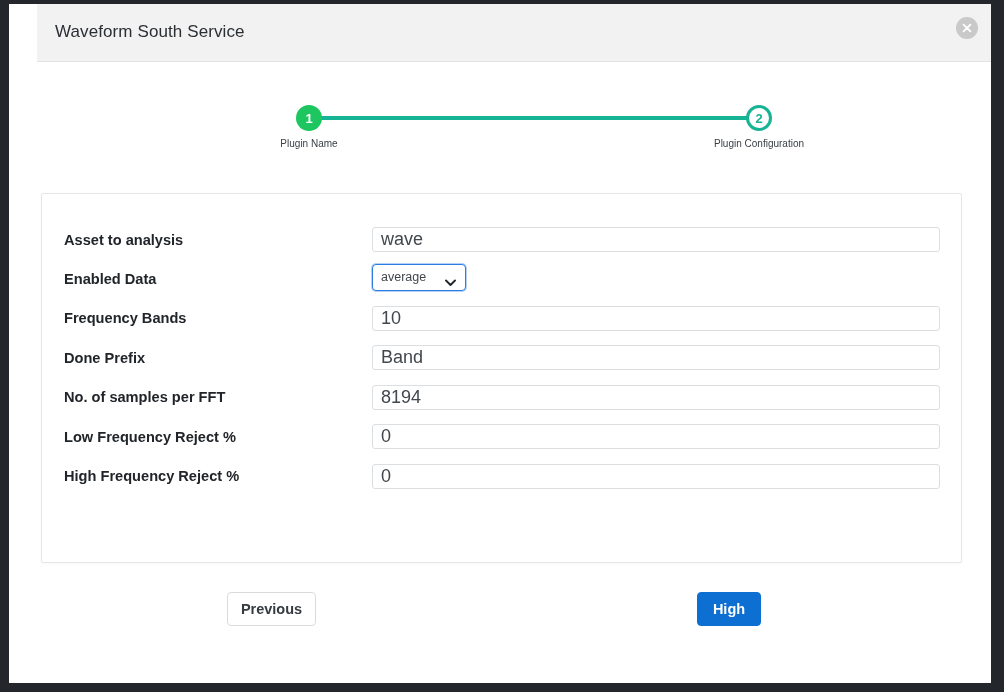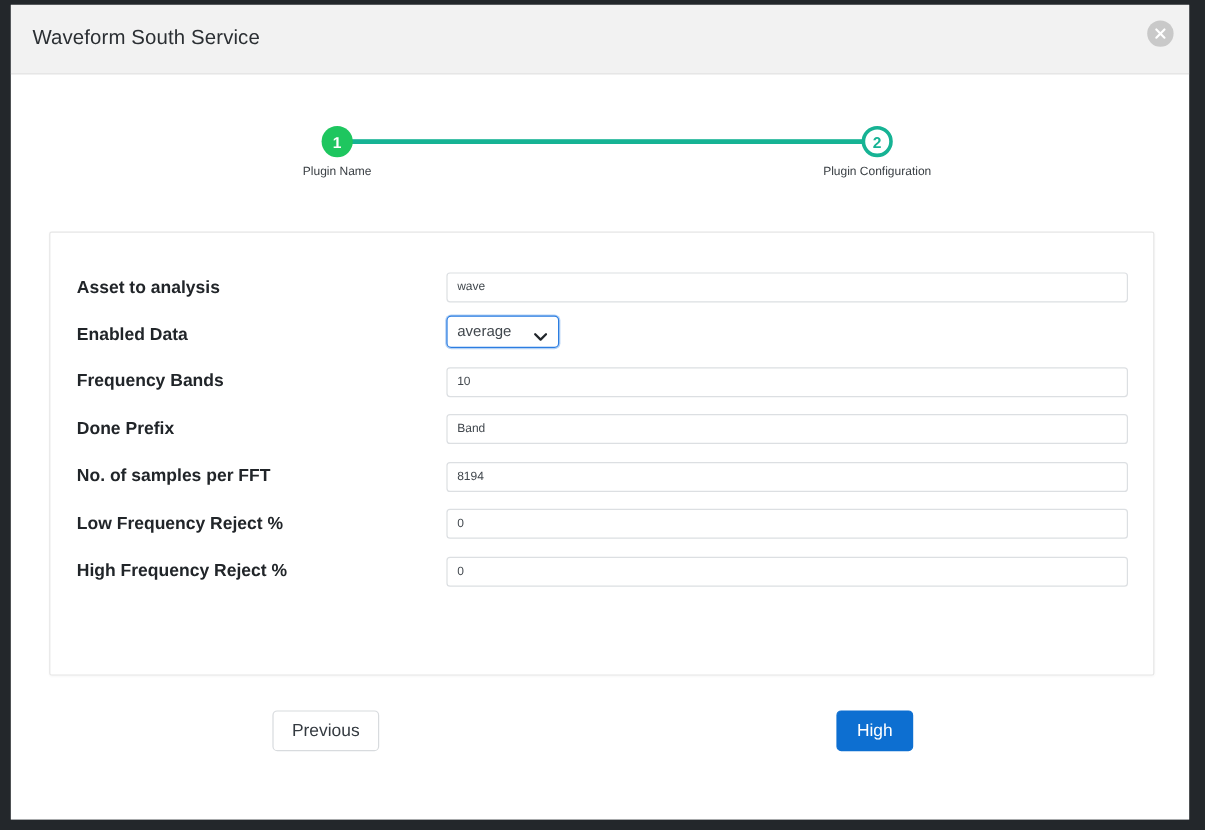--- a/index.html
+++ b/index.html
@@ -18,20 +18,21 @@
     background: #23272b;
   }
 
   
   .viewport {
     position: absolute;
     left: 9px; top: 4px;
     width: 982px; height: 679px;
     background: #ffffff;
     overflow: hidden;
+    padding-left: 28px;
   }
 
   
   .modal-header {
     position: relative;
     height: 58px;
     background: #f2f2f2;
     border-bottom: 1px solid #e3e3e3;
   }
   .modal-title {
@@ -143,21 +144,21 @@
   .field {
     position: absolute;
     left: 330px;
     width: 568px;
   }
   .text-input {
     width: 568px;
     height: 25px;
     padding: 3px 8px;
     font-family: "Liberation Sans", sans-serif;
-    font-size: 10px;
+    font-size: 18px;
     color: #41474d;
     background: #ffffff;
     border: 1px solid #dcdfe2;
     border-radius: 3px;
     outline: none;
   }
   .select-wrap {
     position: relative;
     display: inline-block;
     width: 94px;
@@ -194,20 +195,21 @@
     top: 588px;
     height: 40px;
   }
   .btn {
     position: absolute;
     font-family: "Liberation Sans", sans-serif;
     font-size: 14.5px;
     border-radius: 4px;
     cursor: pointer;
     padding: 0;
+    font-weight: bold;
   }
   .btn-prev {
     left: 218px;
     top: 0;
     width: 89px;
     height: 34px;
     background: #ffffff;
     color: #343a40;
     border: 1px solid #d8dbde;
   }

